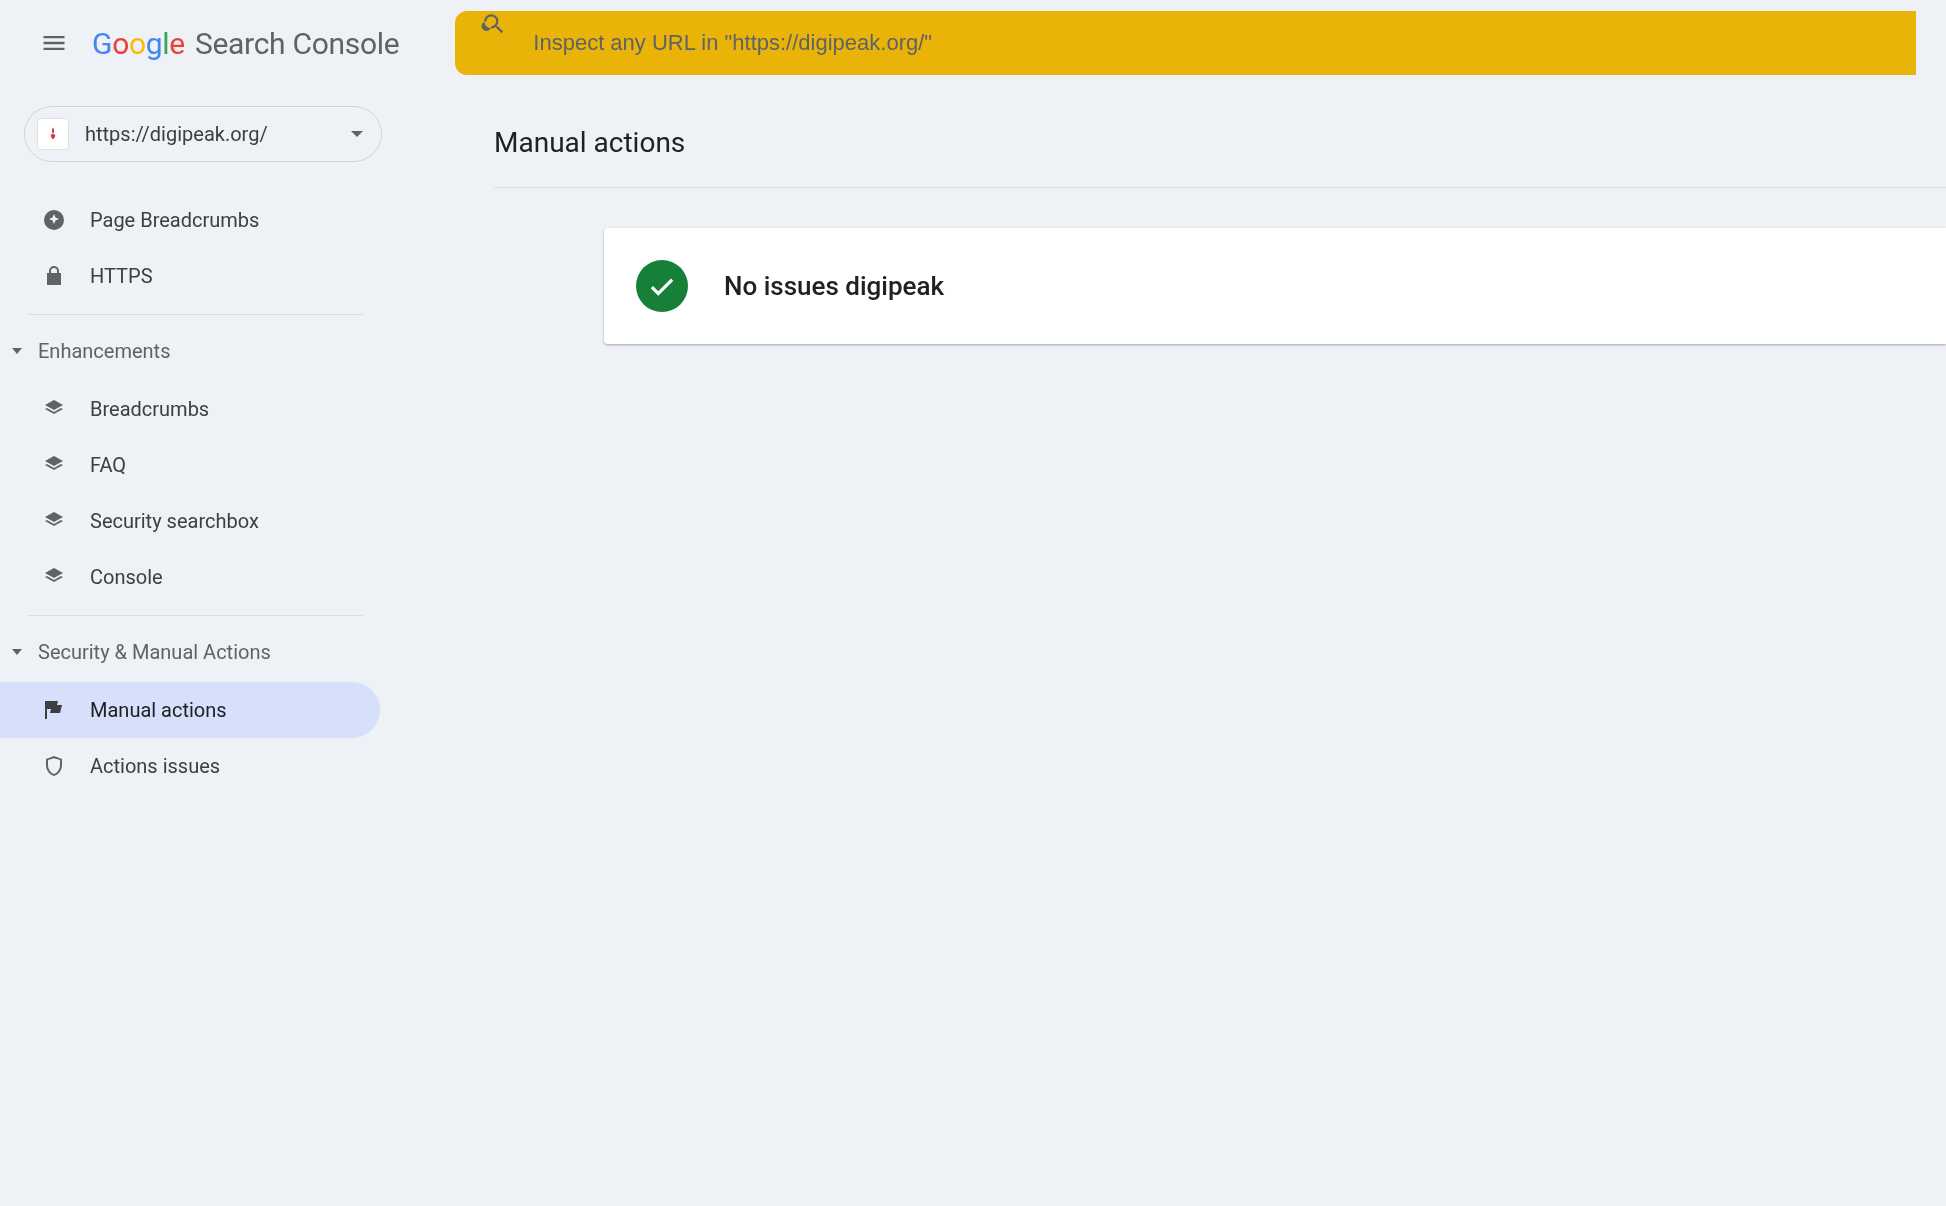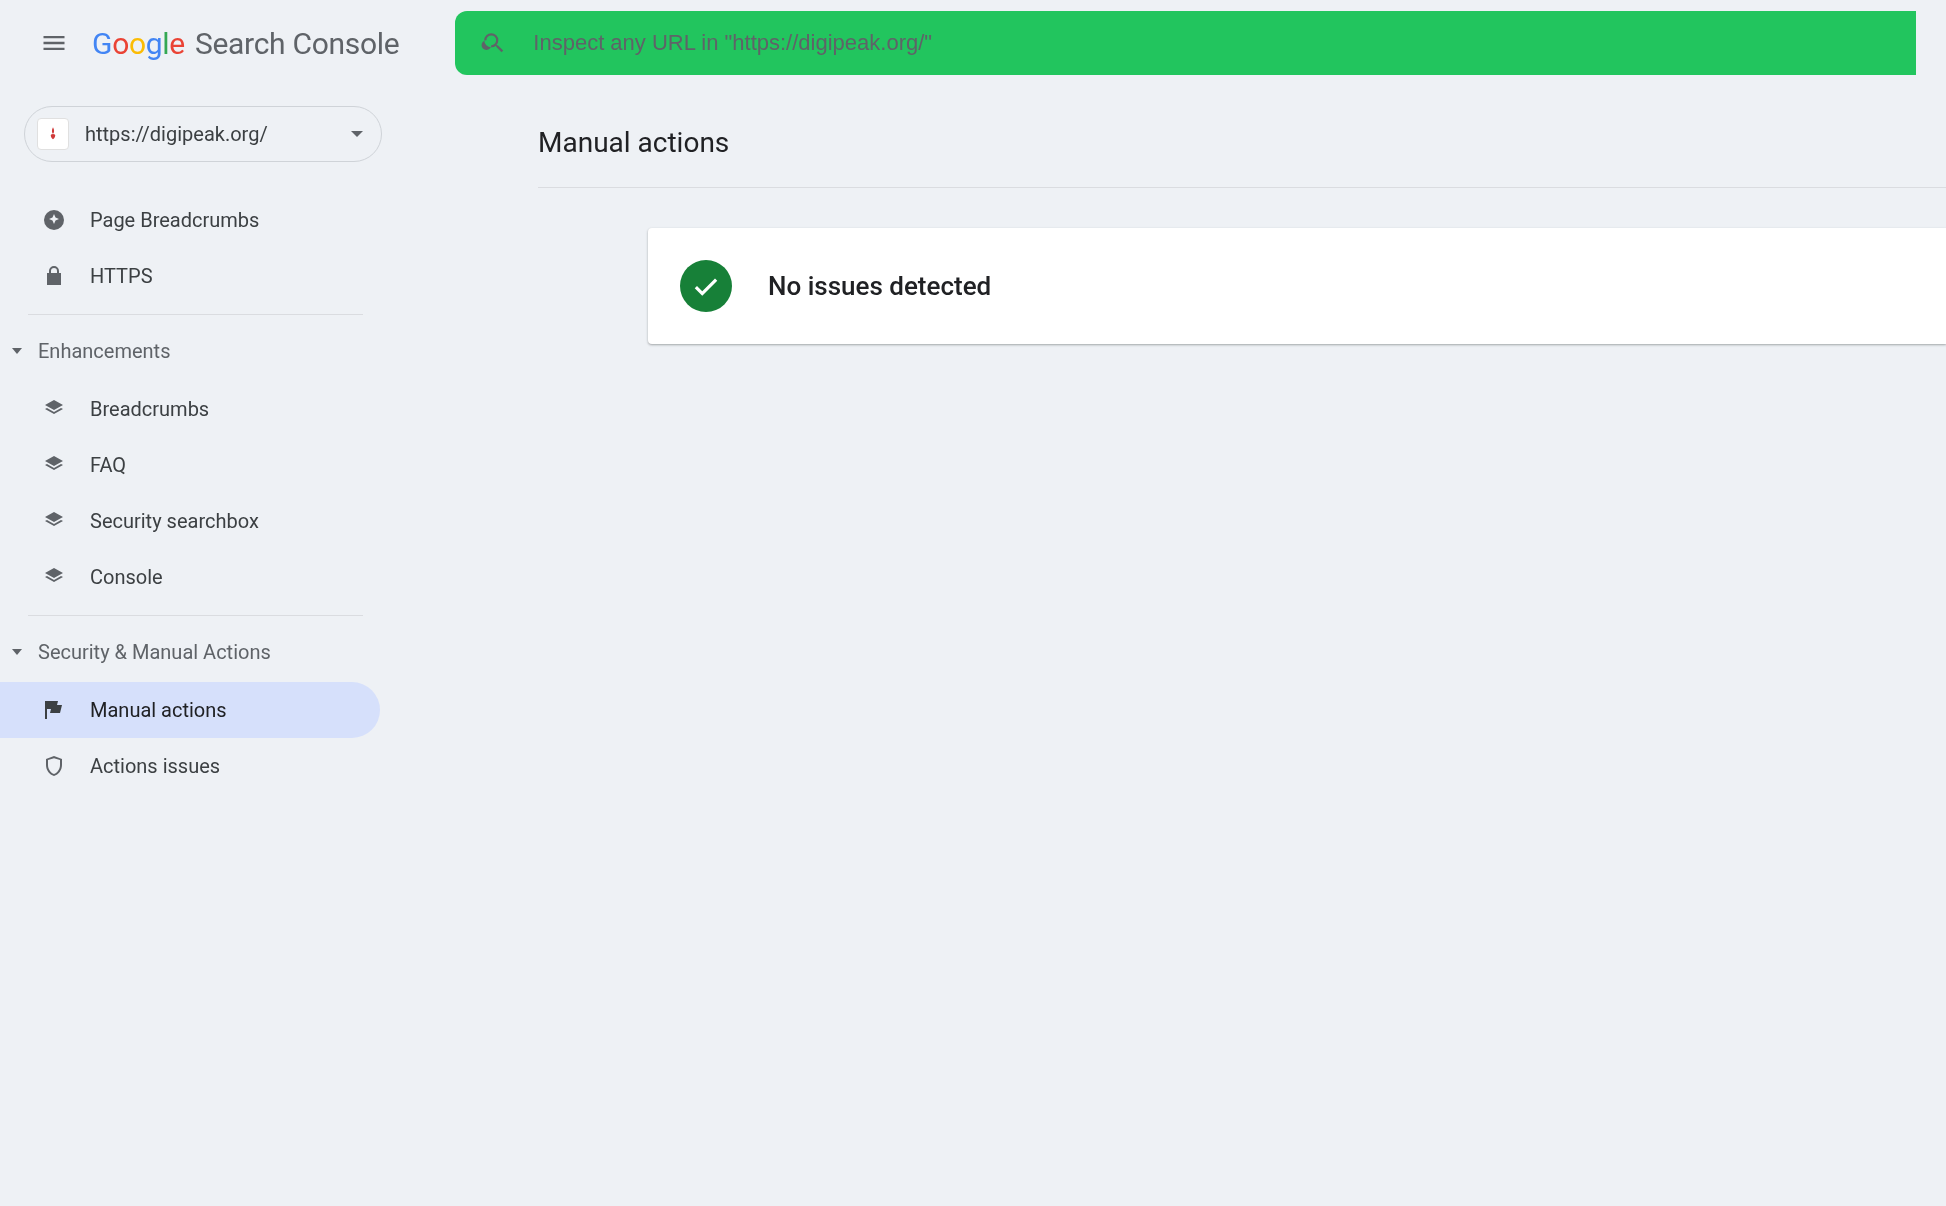--- a/index.html
+++ b/index.html
@@ -33,40 +33,38 @@
     letter-spacing: -0.3px;
   }
   .google-logo { display: inline-flex; align-items: baseline; }
   .g-b { color:#4285F4; } .g-r { color:#EA4335; } .g-y { color:#FBBC05; } .g-g { color:#34A853; }
   .brand-suffix { margin-left: 10px; color:#5f6368; font-weight: 400; }
 
   .search-bar {
     flex: 1;
     height: 64px;
     margin-left: 56px;
-    background: #22c55e;
+    background: #eab308;
     border-radius: 12px 0 0 12px;
     display: flex;
-    align-items: center;
     padding: 0 26px;
   }
   .search-bar svg { width: 26px; height: 26px; fill:#5f6368; margin-right: 26px; }
   .search-input {
     flex: 1;
     border: none; outline: none; background: transparent;
     font-size: 22px;
     color:#3c4043;
   }
   .search-input::placeholder { color:#5f6368; }
 
   
   .app {
     display: flex;
     height: calc(100% - 86px);
-    gap: 44px;
   }
 
   
   .sidebar {
     width: 420px;
     padding-top: 20px;
     padding-bottom: 20px;
   }
 
   .property-selector {
@@ -313,16 +311,16 @@
 
   <div class="main">
     <div class="page-title">Manual actions</div>
 
     <div class="card">
       <div class="check-badge">
         <svg viewBox="0 0 24 24">
             <path d="M9 16.2l-4.2-4.2L3 13.8 9 19.8 21 7.8l-1.8-1.8z"></path>
           </svg>
       </div>
-      <div class="card-msg">No issues detected</div>
+      <div class="card-msg">No issues digipeak</div>
     </div>
   </div>
 </div>
 
 </body></html>

